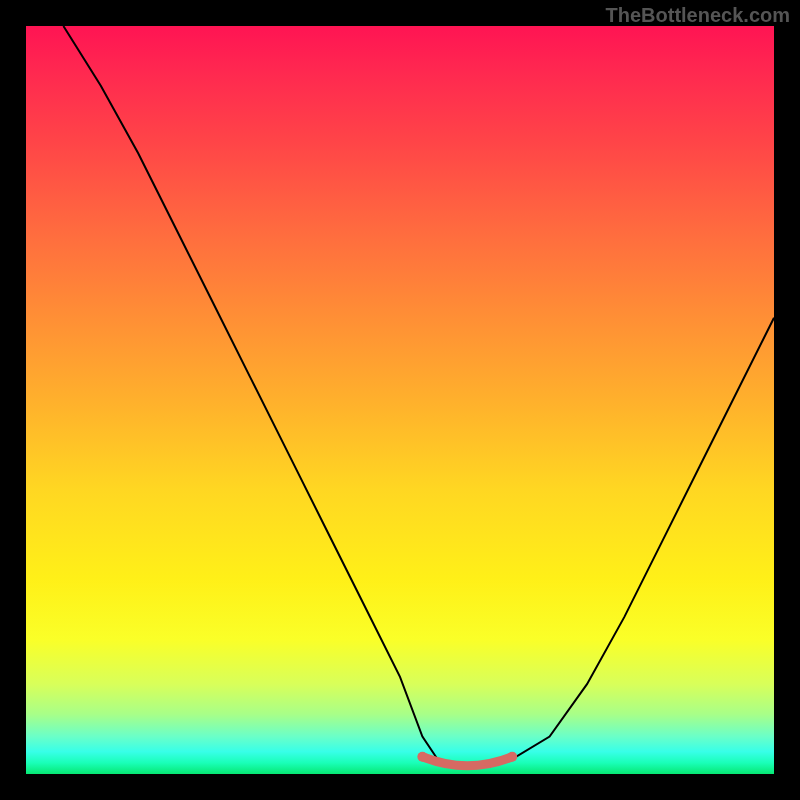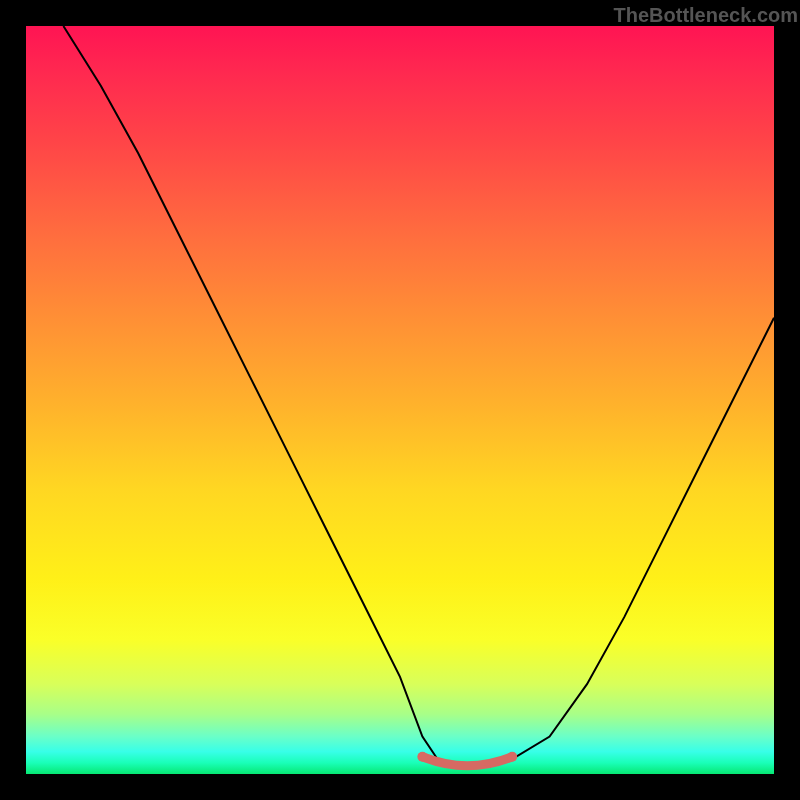--- a/index.html
+++ b/index.html
@@ -7,21 +7,21 @@
     width: 800px;
     height: 800px;
     background: #000;
     position: relative;
     overflow: hidden;
     font-family: Arial, sans-serif;
   }
   .watermark {
     position: absolute;
     top: 4px;
-    right: 2px;
+    right: 10px;
     color: #555;
     font-size: 20px;
     font-weight: bold;
     z-index: 10;
   }
   .plot-area {
     position: absolute;
     left: 26px;
     top: 26px;
     width: 748px;

